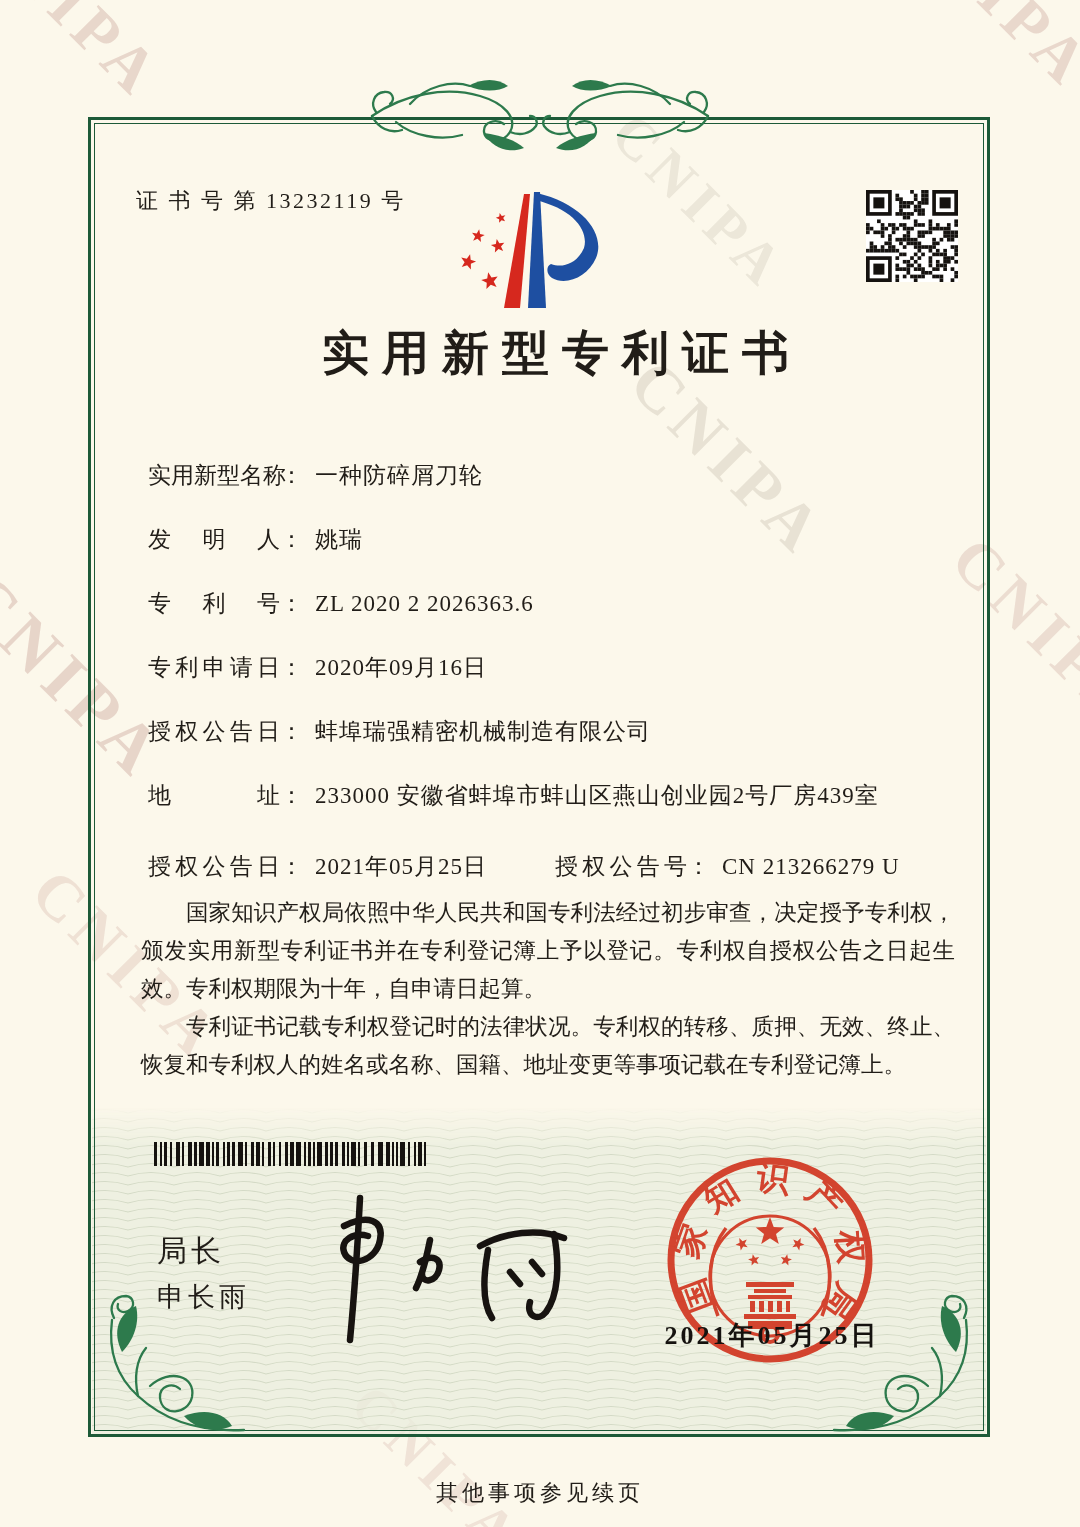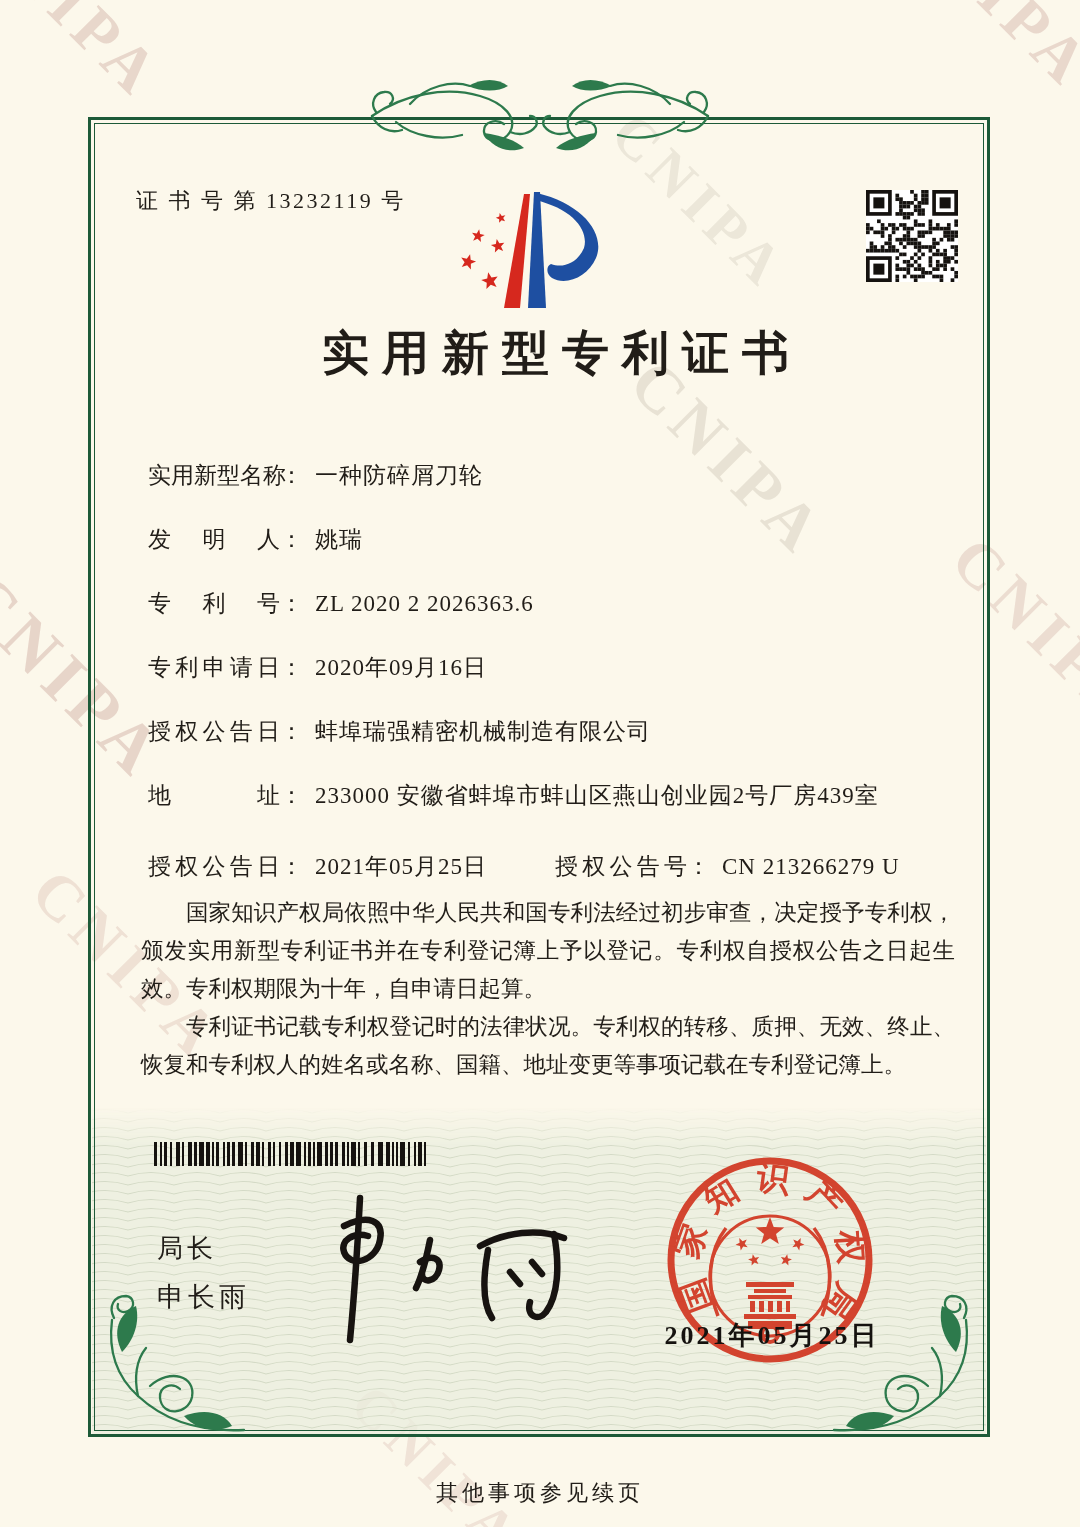--- a/index.html
+++ b/index.html
@@ -39,21 +39,21 @@
   
   .f-row{position:absolute; left:148px; font-size:23px; white-space:nowrap; z-index:4;}
   .flabel{display:inline-block; width:132px; text-align:justify; text-align-last:justify;}
   .fvalue{margin-left:12px; letter-spacing:1px;}
   .grant2{position:absolute; left:407px; top:0;font-family:Liberation Serif, serif;}
   
   .paras{position:absolute; left:141px; top:894px; width:814px; z-index:4;
          font-size:22.5px; line-height:38px; text-align:justify;}
   .paras p{margin:0; text-indent:2em;}
   .barcode{position:absolute; left:154px; top:1142px; z-index:4;}
-  .dir-title{position:absolute; left:157px; top:1231px; font-size:26px; letter-spacing:4px; z-index:4;}
+  .dir-title{position:absolute; left:157px; top:1231px; font-size:30px; letter-spacing:4px; z-index:4;}
   .dir-name{position:absolute; left:157px; top:1279px; font-size:27px; letter-spacing:4px; z-index:4;}
   .sig{position:absolute; left:292px; top:1188px; z-index:4;}
   .seal{position:absolute; left:646px; top:1136px; z-index:5;}
   .seal-date{position:absolute; left:640px; top:1318px; width:264px; text-align:center;
              font-size:26px; font-weight:600; letter-spacing:3px; color:#15120f; z-index:6;}
   .page-num{position:absolute; left:0; top:1394px; width:100%; text-align:center;
             font-size:20px; letter-spacing:3px; z-index:4;}
   .footer-note{position:absolute; left:0; top:1478px; width:100%; text-align:center;
                font-size:22px; letter-spacing:4px; z-index:4;}
 </style>

